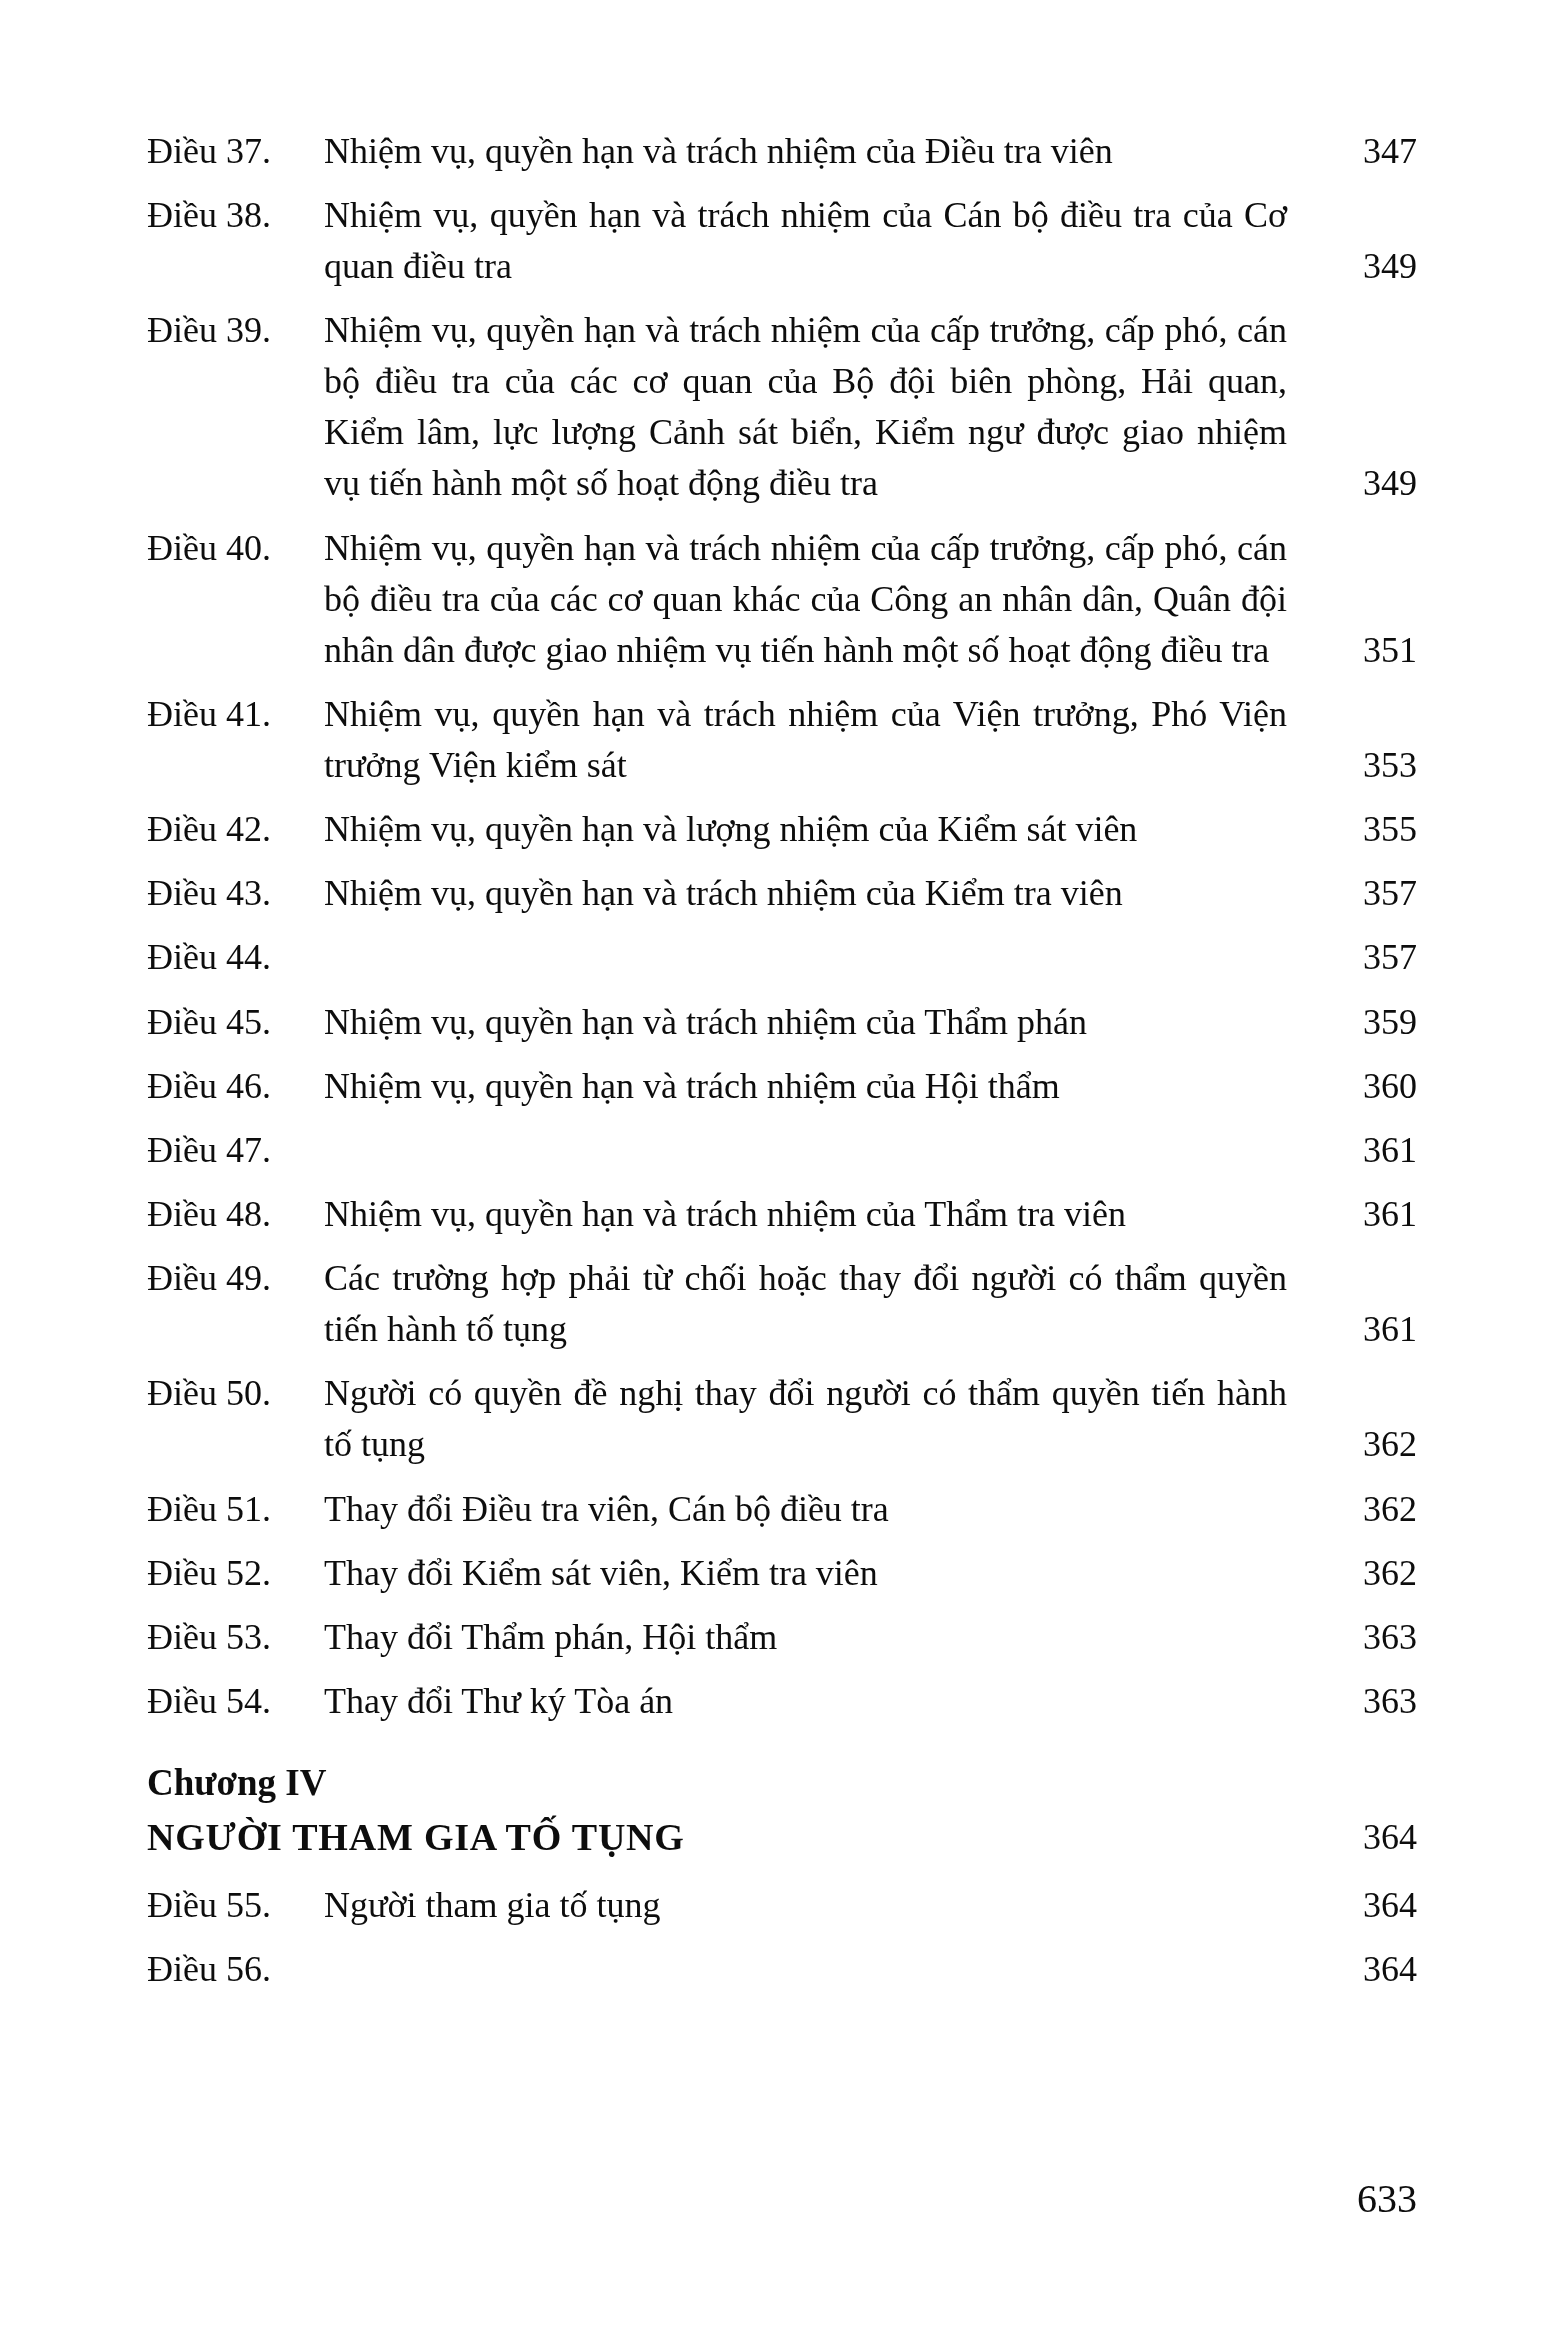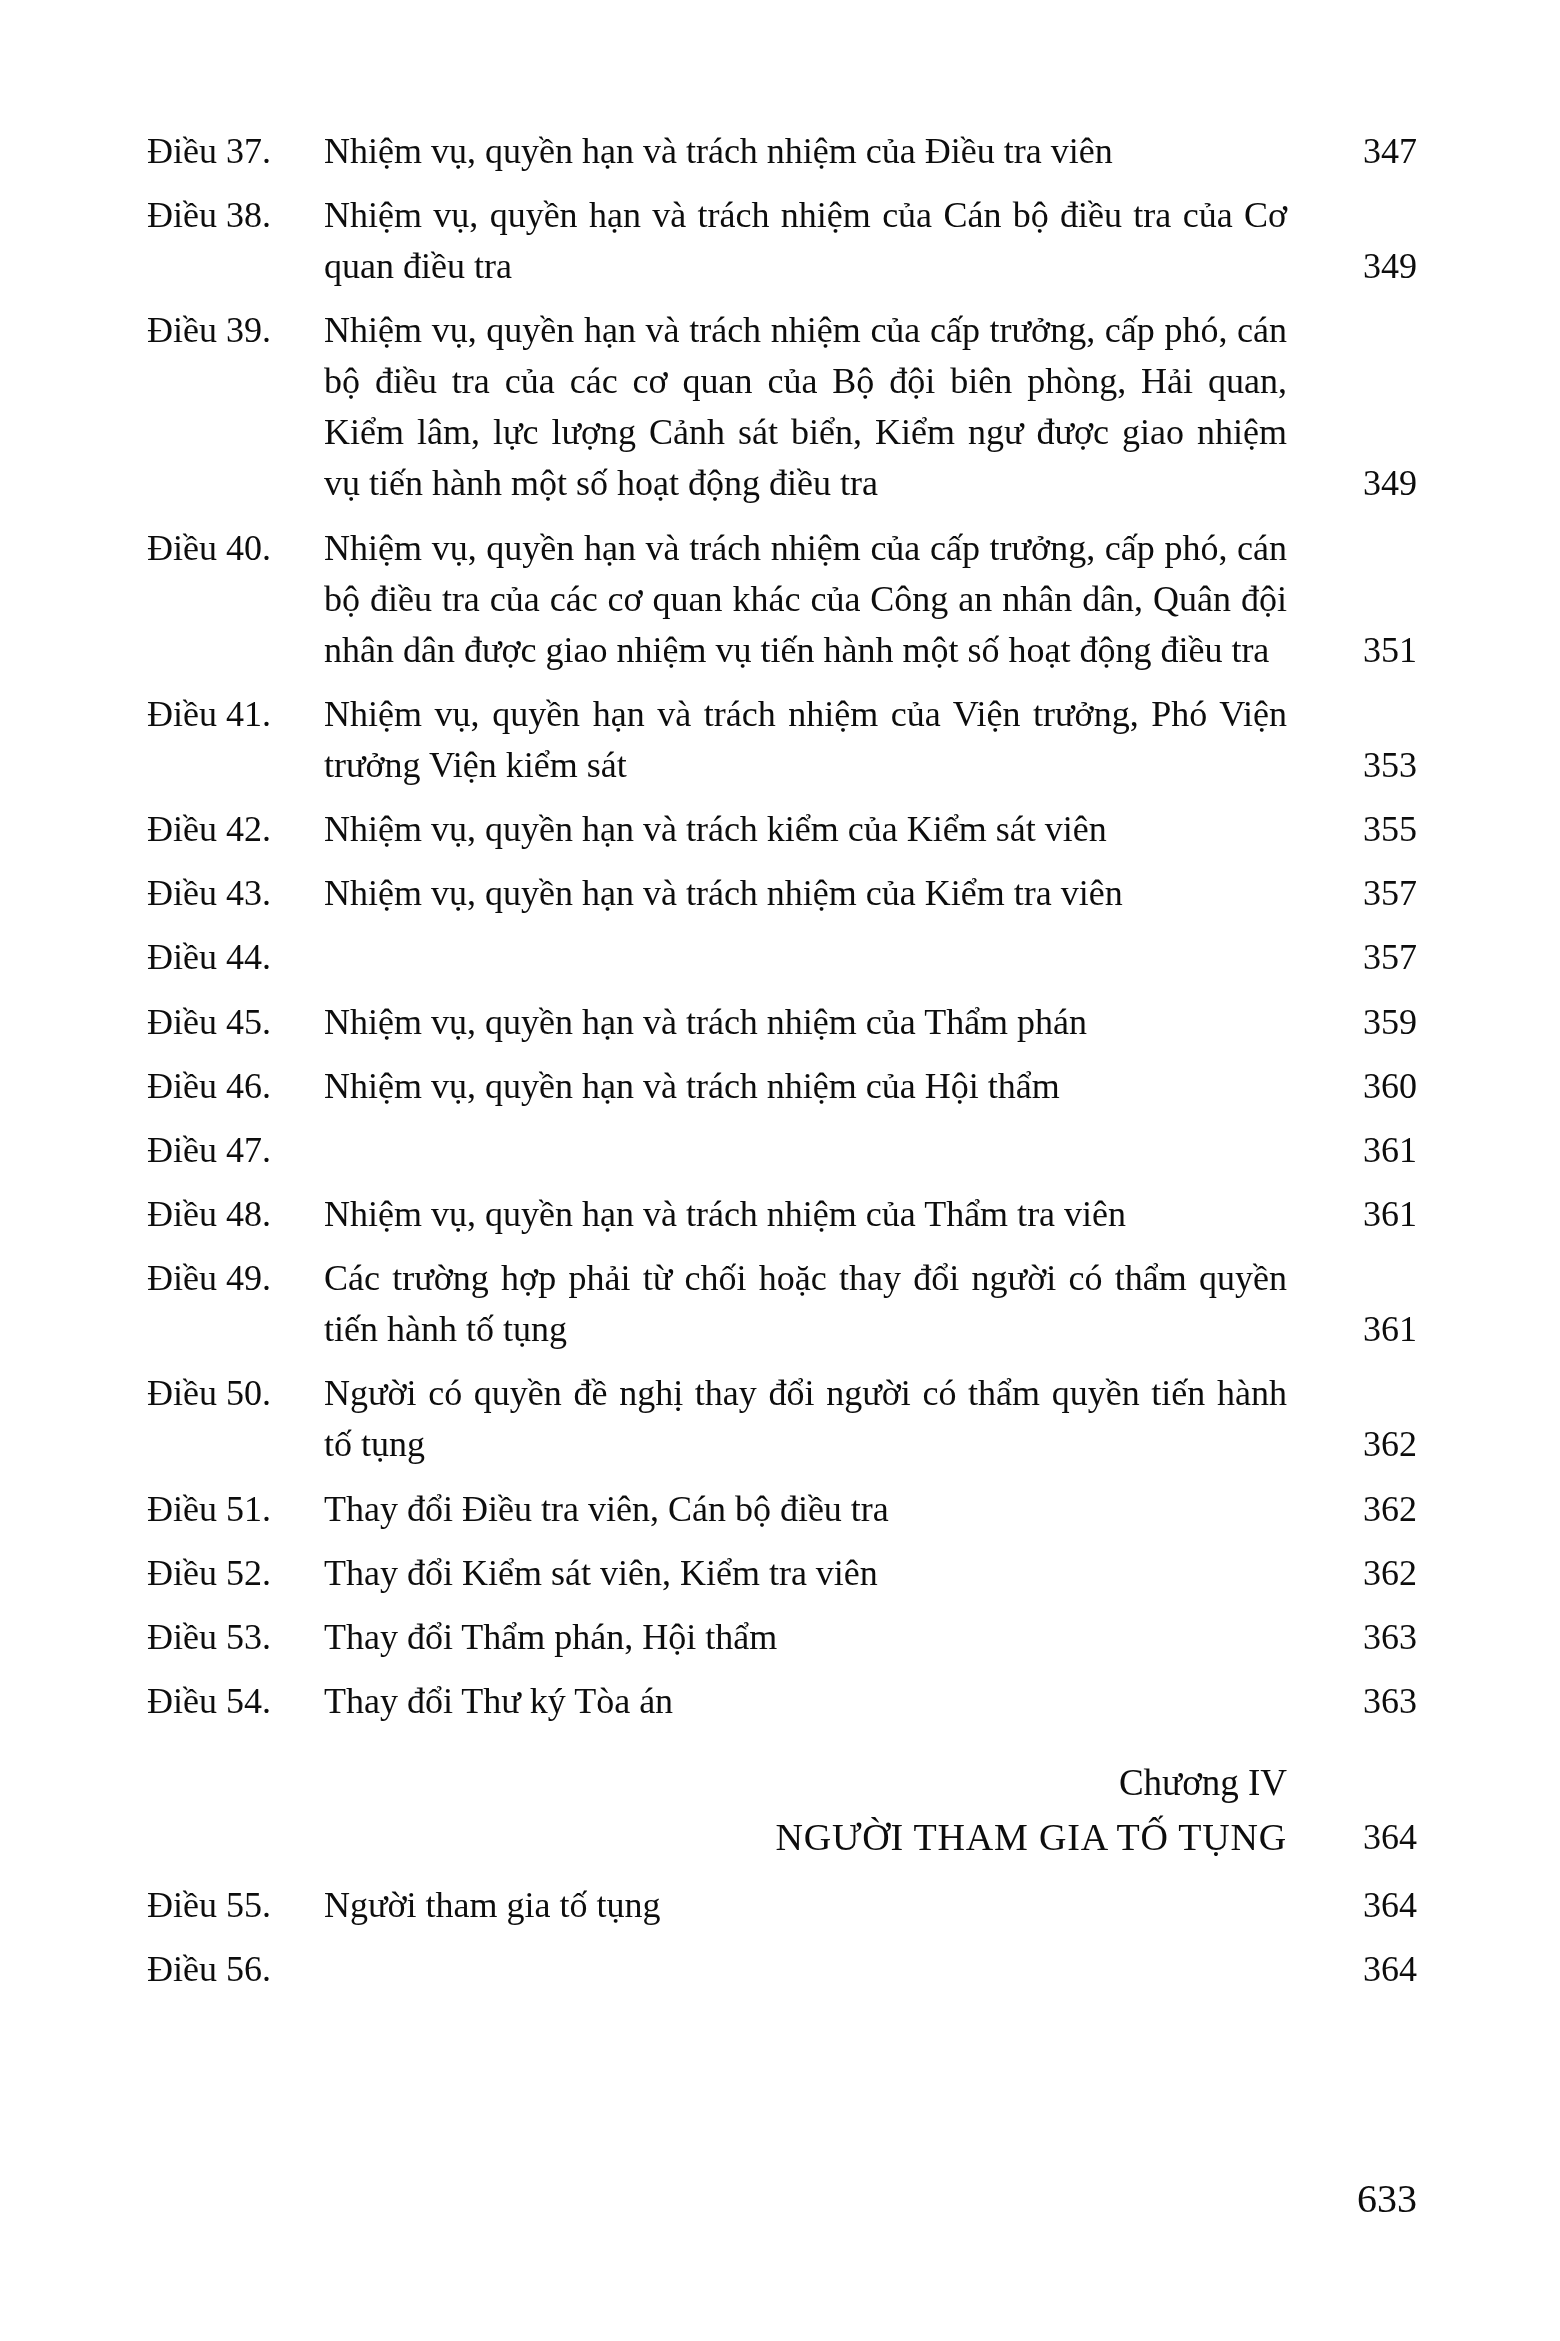--- a/index.html
+++ b/index.html
@@ -50,22 +50,22 @@
   .chapter {
     display: flex;
     align-items: stretch;
     margin: 28px 0 15px 0;
     font-size: 36px;
     line-height: 55px;
   }
   .chapter-text {
     flex: none;
     width: 1140px;
-    text-align: right;
-    font-weight: normal;
+    text-align: left;
+    font-weight: bold;
   }
   .chapter-kicker {
     font-size: 37px;
   }
   .chapter-title {
     font-size: 38px;
     letter-spacing: 0.8px;
   }
   .chapter-page {
     flex: 1 1 auto;
@@ -113,21 +113,21 @@
     </div>
 
     <div class="entry">
       <div class="entry-label">Điều 41.</div>
       <div class="entry-title">Nhiệm vụ, quyền hạn và trách nhiệm của Viện trưởng, Phó Viện trưởng Viện kiểm sát</div>
       <div class="entry-page">353</div>
     </div>
 
     <div class="entry">
       <div class="entry-label">Điều 42.</div>
-      <div class="entry-title">Nhiệm vụ, quyền hạn và trách kiểm của Kiểm sát viên</div>
+      <div class="entry-title">Nhiệm vụ, quyền hạn và lượng nhiệm của Kiểm sát viên</div>
       <div class="entry-page">355</div>
     </div>
 
     <div class="entry">
       <div class="entry-label">Điều 43.</div>
       <div class="entry-title">Nhiệm vụ, quyền hạn và trách nhiệm của Kiểm tra viên</div>
       <div class="entry-page">357</div>
     </div>
 
     <div class="entry">

